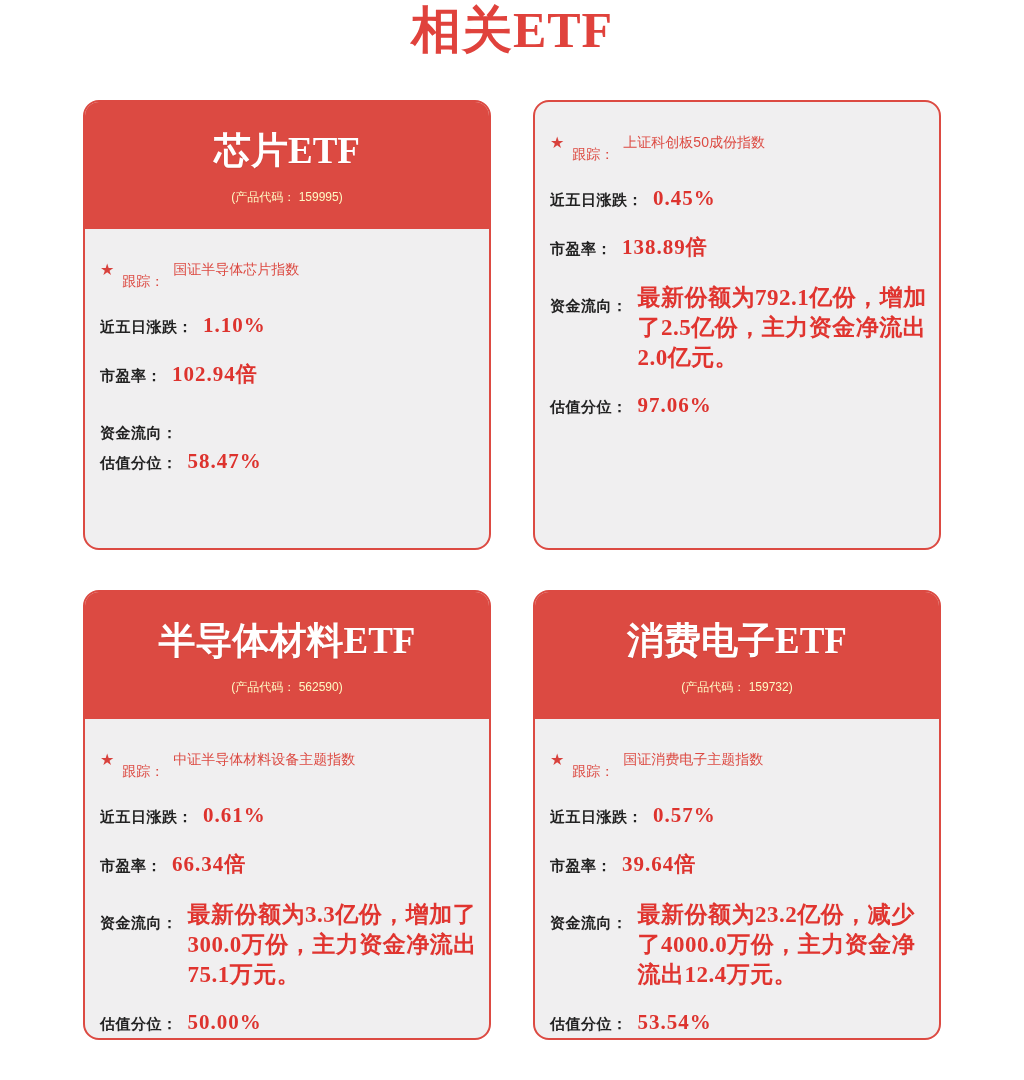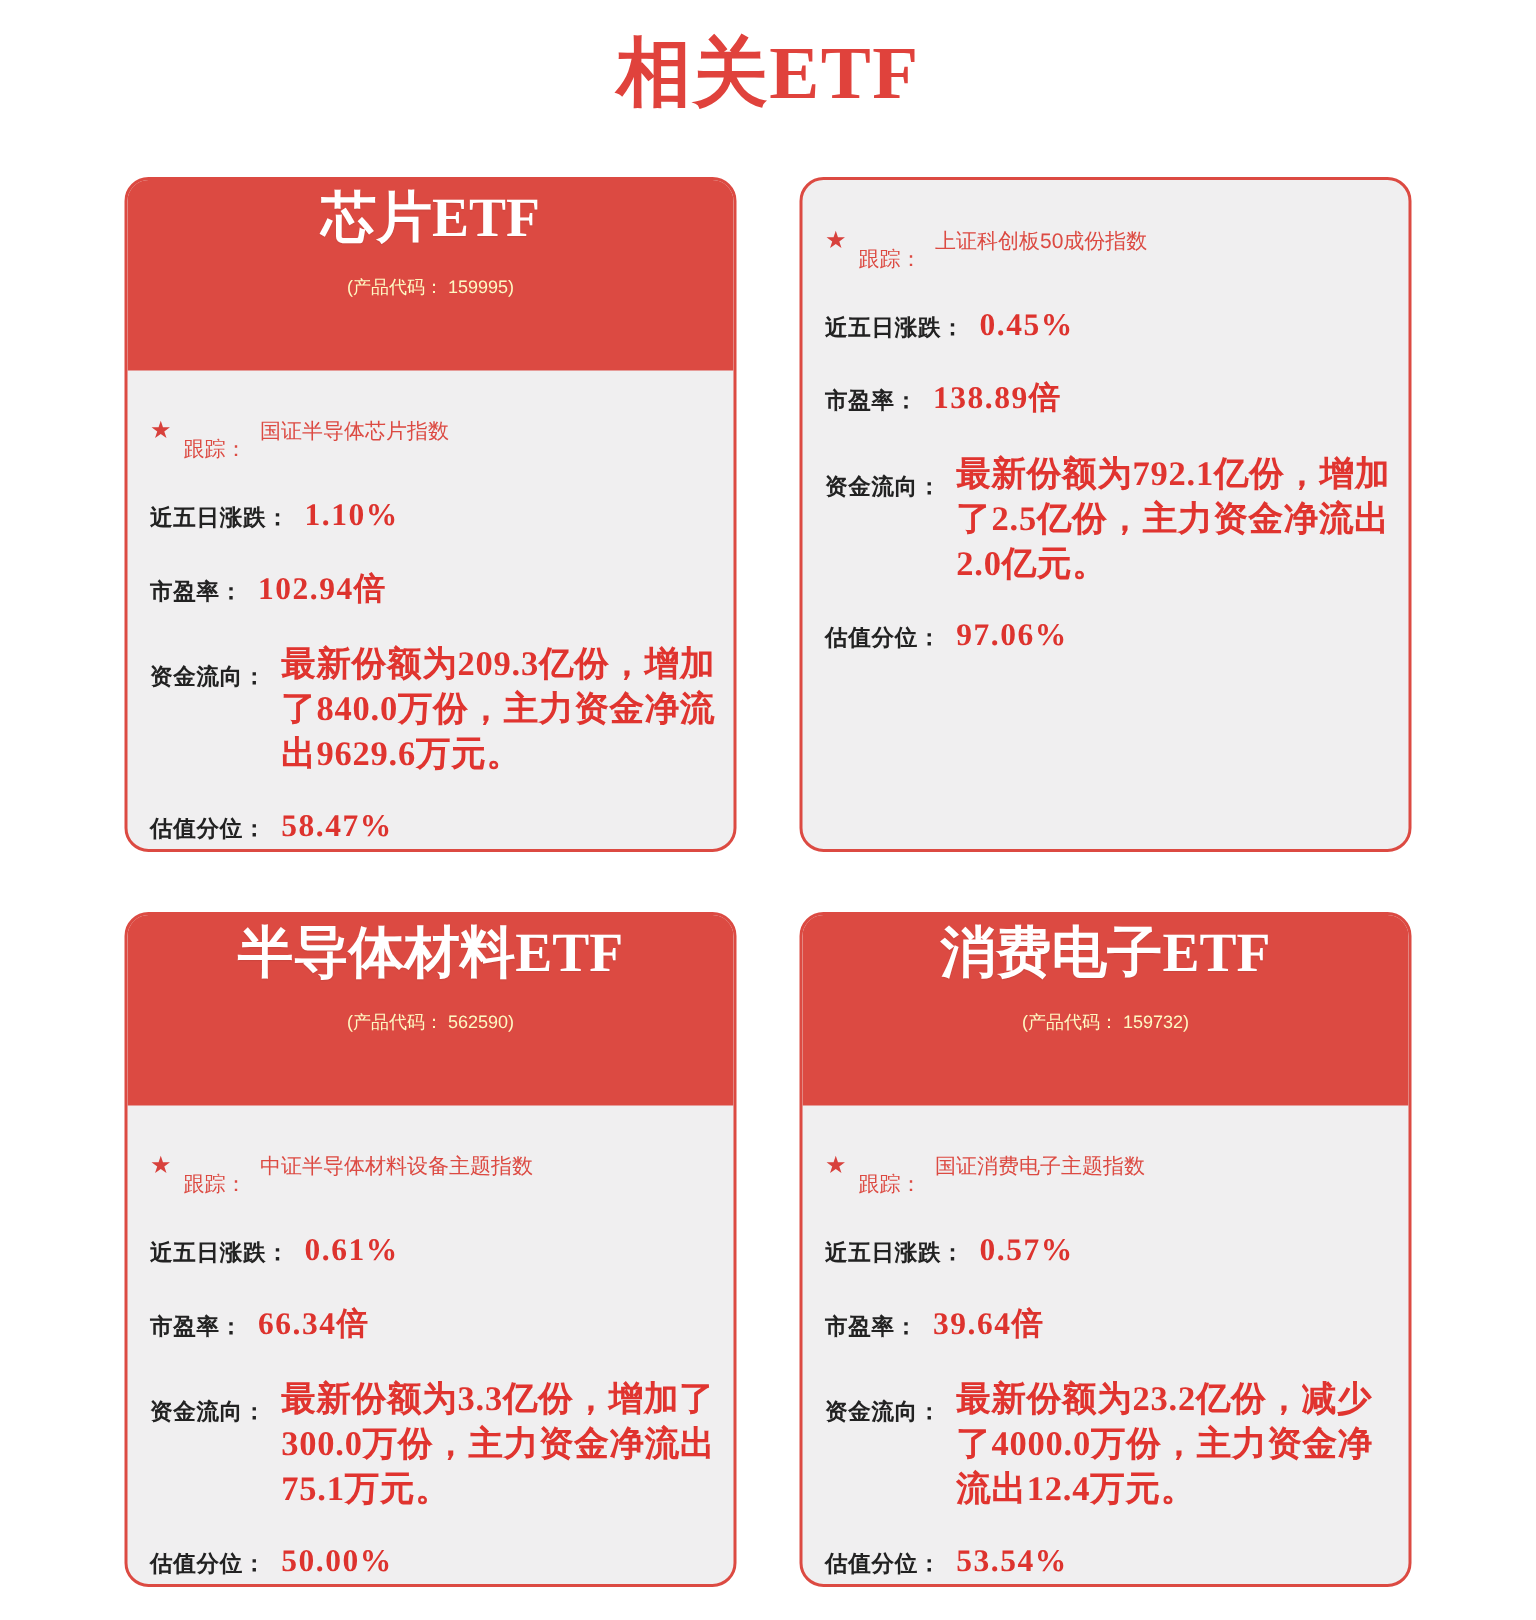--- a/index.html
+++ b/index.html
@@ -4,21 +4,20 @@
 <style>
   * { box-sizing: border-box; margin: 0; padding: 0; }
   html, body {
     width: 1024px;
     height: 1080px;
     background: #ffffff;
     font-family: "Liberation Sans", "DejaVu Sans", sans-serif;
     overflow: hidden;
   }
   .page-title {
-    padding-top: 18px;
     text-align: center;
     font-size: 50px;
     line-height: 60px;
     font-weight: bold;
     color: #e0423c;
     font-family: "Liberation Serif", "DejaVu Serif", serif;
     letter-spacing: 1px;
   }
   .cards-grid {
     margin-top: 40px;
@@ -34,21 +33,21 @@
     border-radius: 16px;
     background: #f0eff0;
     overflow: hidden;
   }
   .card-header {
     background: #dc4a42;
     height: 127px;
     display: flex;
     flex-direction: column;
     align-items: center;
-    justify-content: flex-start;
+    justify-content: center;
     color: #ffffff;
   }
   .card-title {
     font-size: 37px;
     font-weight: bold;
     font-family: "Liberation Serif", "DejaVu Serif", serif;
     text-shadow: 0 1px 1px rgba(0,0,0,0.08);
   }
   .card-code {
     margin-top: 13px;
@@ -126,21 +125,20 @@
       <div class="metric-row">
         <span class="metric-label">近五日涨跌：</span>
         <span class="metric-value">1.10%</span>
       </div>
       <div class="metric-row">
         <span class="metric-label">市盈率：</span>
         <span class="metric-value">102.94倍</span>
       </div>
       <div class="metric-row flow-row">
         <span class="metric-label">资金流向：</span>
-        <span class="flow-value">最新份额为209.3亿份，增加了840.0万份，主力资金净流出9629.6万元。</span>
       </div>
       <div class="metric-row">
         <span class="metric-label">估值分位：</span>
         <span class="metric-value">58.47%</span>
       </div>
     </div>
   </div>
 
   <div class="card">
     <div class="card-body">

